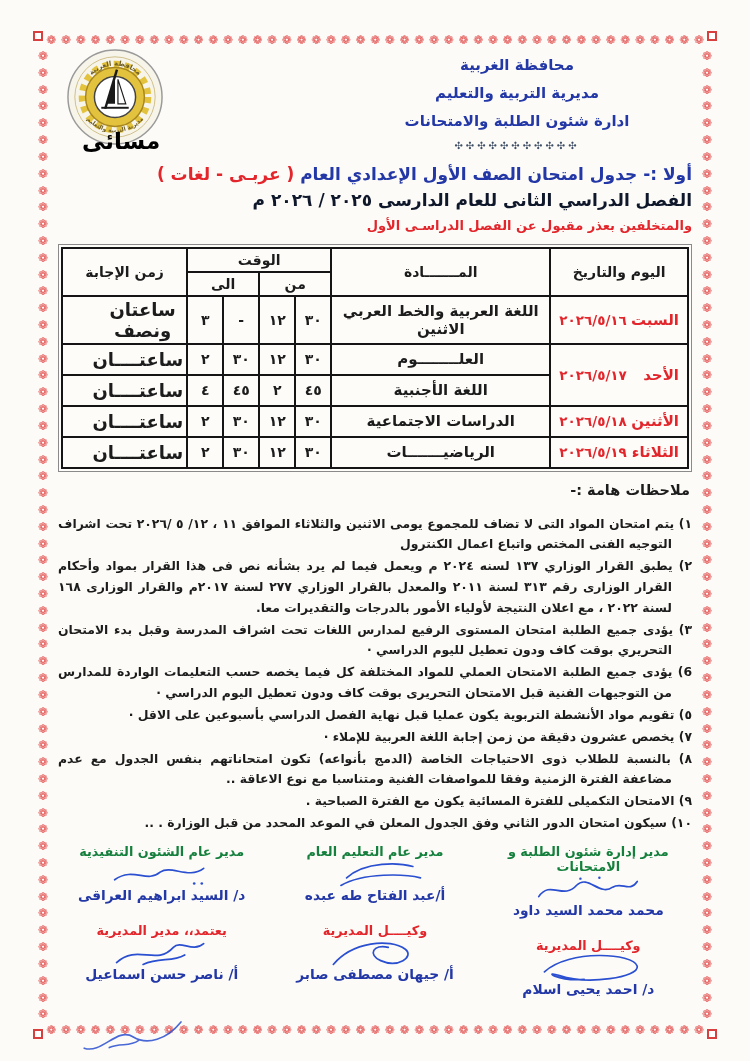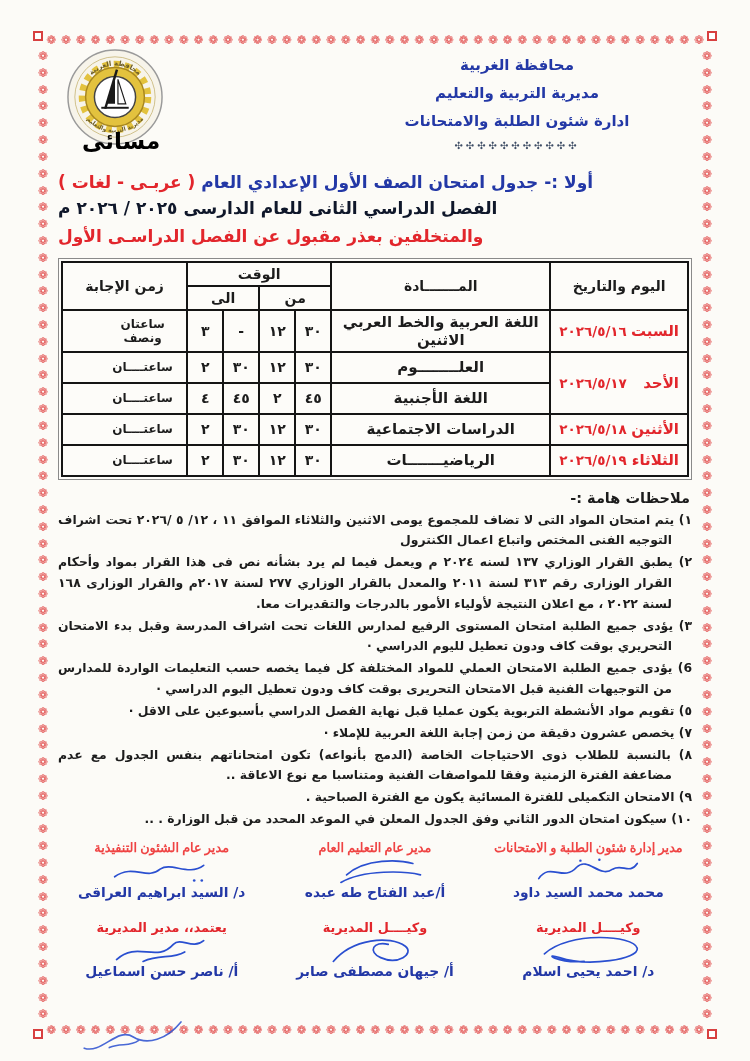--- a/index.html
+++ b/index.html
@@ -27,46 +27,46 @@
   
   .hdr { position:relative; height:114px; }
   .org { position:absolute; top:6px; right:20px; width:310px; text-align:center;
          color:#2338a6; font-weight:bold; font-size:15px; line-height:1.85; }
   .org-ornament { color:#3f4e66; font-size:10px; letter-spacing:3px; margin-top:2px; }
   .logo { position:absolute; top:2px; left:8px; width:98px; height:98px; }
   .session { position:absolute; top:82px; left:24px; color:#000000; font-weight:bold;
              font-size:23px; letter-spacing:1px; }
 
   
-  .titleblock { text-align:left; margin-top:10px; line-height:1.5; }
+  .titleblock { text-align:right; margin-top:2px; line-height:1.5; }
   .t1 { color:#2338a6; font-weight:bold; font-size:17px; }
   .t1 .paren { color:#e2262c; }
   .t2 { color:#0f172a; font-weight:bold; font-size:17px; }
-  .t3 { color:#e2262c; font-weight:bold; font-size:17px; margin-top:3px; }
+  .t3 { color:#e2262c; font-weight:bold; font-size:13px; margin-top:3px; }
 
   
   .tablewrap { border:1px solid #8a8a8a; padding:2px; margin-top:8px; background:#fdfcf9; }
   table { width:100%; border-collapse:collapse; table-layout:fixed; }
   th,td { border:2px solid #151515; text-align:center; vertical-align:middle; padding:2px 3px; }
   thead th { font-size:14px; font-weight:bold; height:24px; }
   td { height:31px; font-weight:bold; font-size:14px; }
   td.sub { font-size:15px; letter-spacing:.5px; }
   td.daycell { color:#e2262c; padding:0 8px; }
   .dayflex { display:flex; justify-content:space-between; align-items:center; }
   .dayname { font-size:15px; } .daydate { font-size:13.5px; }
-  td.dur { font-size:12px;padding-left:39px; }
-
-  
-  .notes-head { font-size:14.5px; font-weight:bold; margin:10px 2px 4px; }
+  td.dur { font-size:18px;padding-left:39px; }
+
+  
+  .notes-head { font-size:14.5px; font-weight:bold; margin:10px 2px 16px; }
   .note { font-size:12.4px; font-weight:bold; line-height:1.68; text-align:justify;
           padding-right:20px; text-indent:-20px; margin-bottom:1px; }
 
   
   .sigs { display:grid; grid-template-columns:1fr 1fr 1fr; gap:6px; margin-top:10px; text-align:center; }
-  .sig-title { color:#ef4444; font-weight:bold; font-size:12.8px;font-family:Liberation Serif, serif; }
+  .sig-title { color:#15803d; font-weight:bold; font-size:12.8px; }
   .sig-name  { color:#2338a6; font-weight:bold; font-size:13.8px; margin-top:-6px; }
   .sig-sub   { color:#e2262c; font-weight:bold; font-size:12.8px; margin-top:20px; }
   .squig { display:block; margin:-2px auto -6px; }
   .squig path { stroke:#2a4fd0; stroke-width:1.8; fill:none; stroke-linecap:round; }
   .squig circle { fill:#2a4fd0; }
   .scribble { position:absolute; bottom:10px; left:78px; opacity:.85; transform:rotate(-6deg); }
   .scribble path { stroke:#2a4fd0; stroke-width:1.6; fill:none; stroke-linecap:round; }
 </style>
 </head>
 <body>

